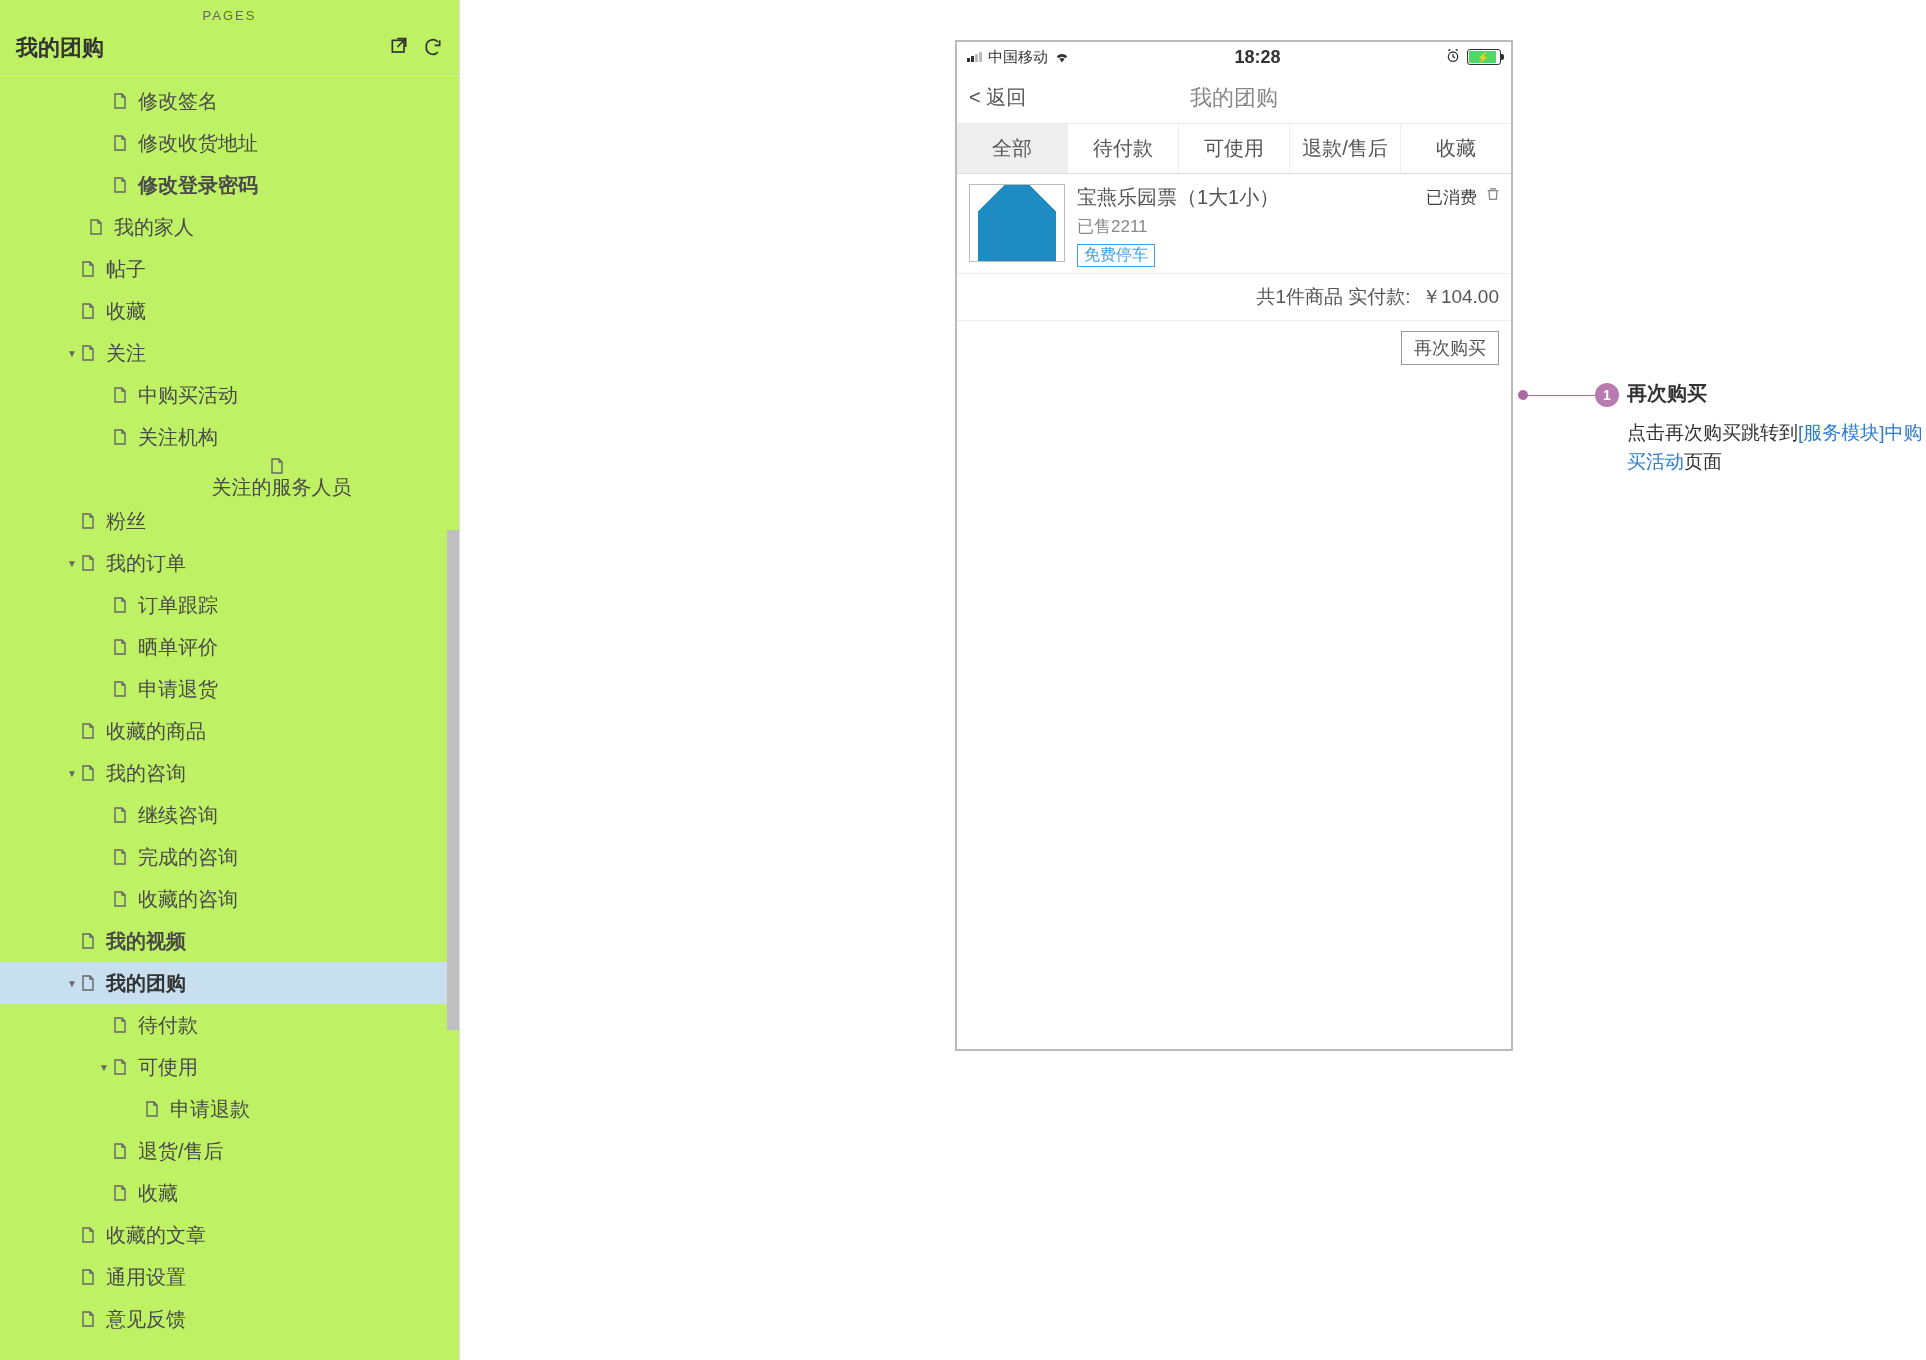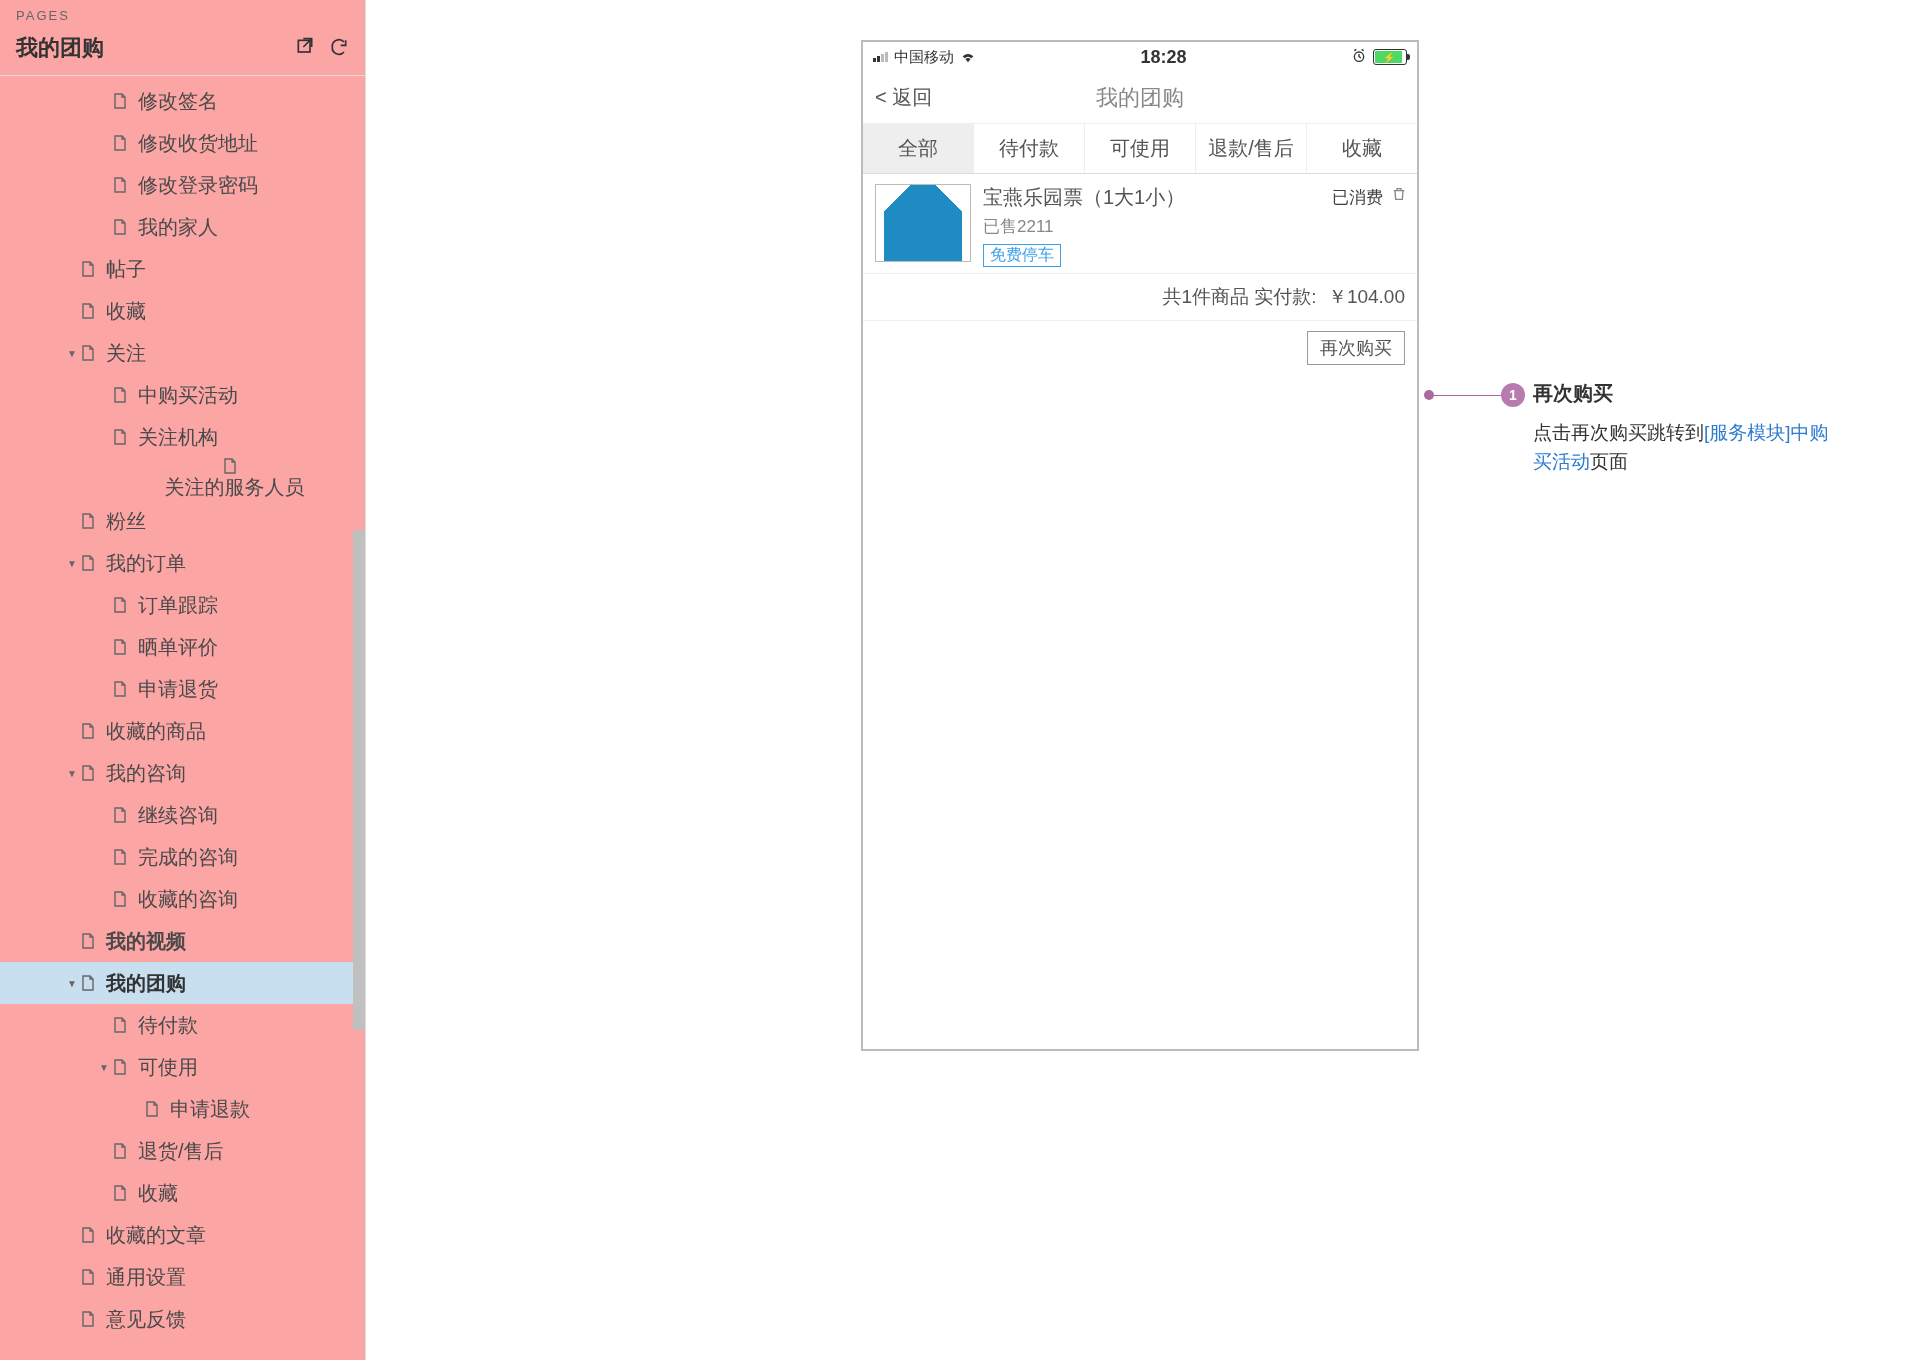--- a/index.html
+++ b/index.html
@@ -1,21 +1,21 @@
 <!DOCTYPE html>
 <html><head>
 <meta charset="utf-8">
 <style>
 * { margin: 0; padding: 0; box-sizing: border-box; }
 body { font-family: -apple-system, "Helvetica Neue", Arial, sans-serif; font-size: 14px; color: #333; background: #fff; }
 
 .app { display: flex; height: 100vh; width: 1926px; }
 
 
-.sidebar { width: 366px; background: #fca5a5; border-right: 1px solid #ddd; display: flex; flex-direction: column; position: relative; }
+.sidebar { width: 460px; background: #bef264; border-right: 1px solid #ddd; display: flex; flex-direction: column; position: relative; text-align: center; }
 .sidebar-header { padding: 8px 16px 4px; }
 .sidebar-label { font-size: 13px; color: #666; letter-spacing: 2px; font-weight: 400; }
 .sidebar-title-row { display: flex; align-items: center; justify-content: space-between; padding: 6px 16px 12px 16px; border-bottom: 1px solid #ddd; }
 .sidebar-title { font-size: 22px; font-weight: 700; color: #333; }
 .sidebar-title-icons { display: flex; gap: 14px; align-items: center; }
 .sidebar-title-icons svg { width: 20px; height: 20px; cursor: pointer; }
 
 .tree { flex: 1; overflow-y: auto; padding-top: 4px; position: relative; }
 .tree-scrollbar { position: absolute; right: 0; top: 4px; width: 14px; bottom: 0; background: transparent; }
 .tree-scrollbar-thumb { position: absolute; right: 0; width: 12px; background: #c0c0c0; border-radius: 0; }
@@ -126,30 +126,30 @@
         </div>
         <div class="tree-item" style="padding-left: 112px;">
           <span class="tree-icon">
             <svg viewBox="0 0 14 16" fill="none" stroke="#666" stroke-width="1.4">
               <path d="M2 1h7l3 3v11H2z"></path>
               <path d="M9 1v3h3"></path>
             </svg>
           </span>
           <span class="tree-label">修改收货地址</span>
         </div>
-        <div class="tree-item" style="padding-left: 112px;">
+        <div class="tree-item" style="padding-left: 112px; font-weight: bold;">
           <span class="tree-icon">
             <svg viewBox="0 0 14 16" fill="none" stroke="#666" stroke-width="1.4">
               <path d="M2 1h7l3 3v11H2z"></path>
               <path d="M9 1v3h3"></path>
             </svg>
           </span>
           <span class="tree-label">修改登录密码</span>
         </div>
-        <div class="tree-item" style="padding-left: 112px;">
+        <div class="tree-item" style="padding-left: 88px;">
           <span class="tree-icon">
             <svg viewBox="0 0 14 16" fill="none" stroke="#666" stroke-width="1.4">
               <path d="M2 1h7l3 3v11H2z"></path>
               <path d="M9 1v3h3"></path>
             </svg>
           </span>
           <span class="tree-label">我的家人</span>
         </div>
         <div class="tree-item" style="padding-left: 80px;">
           <span class="tree-icon">

